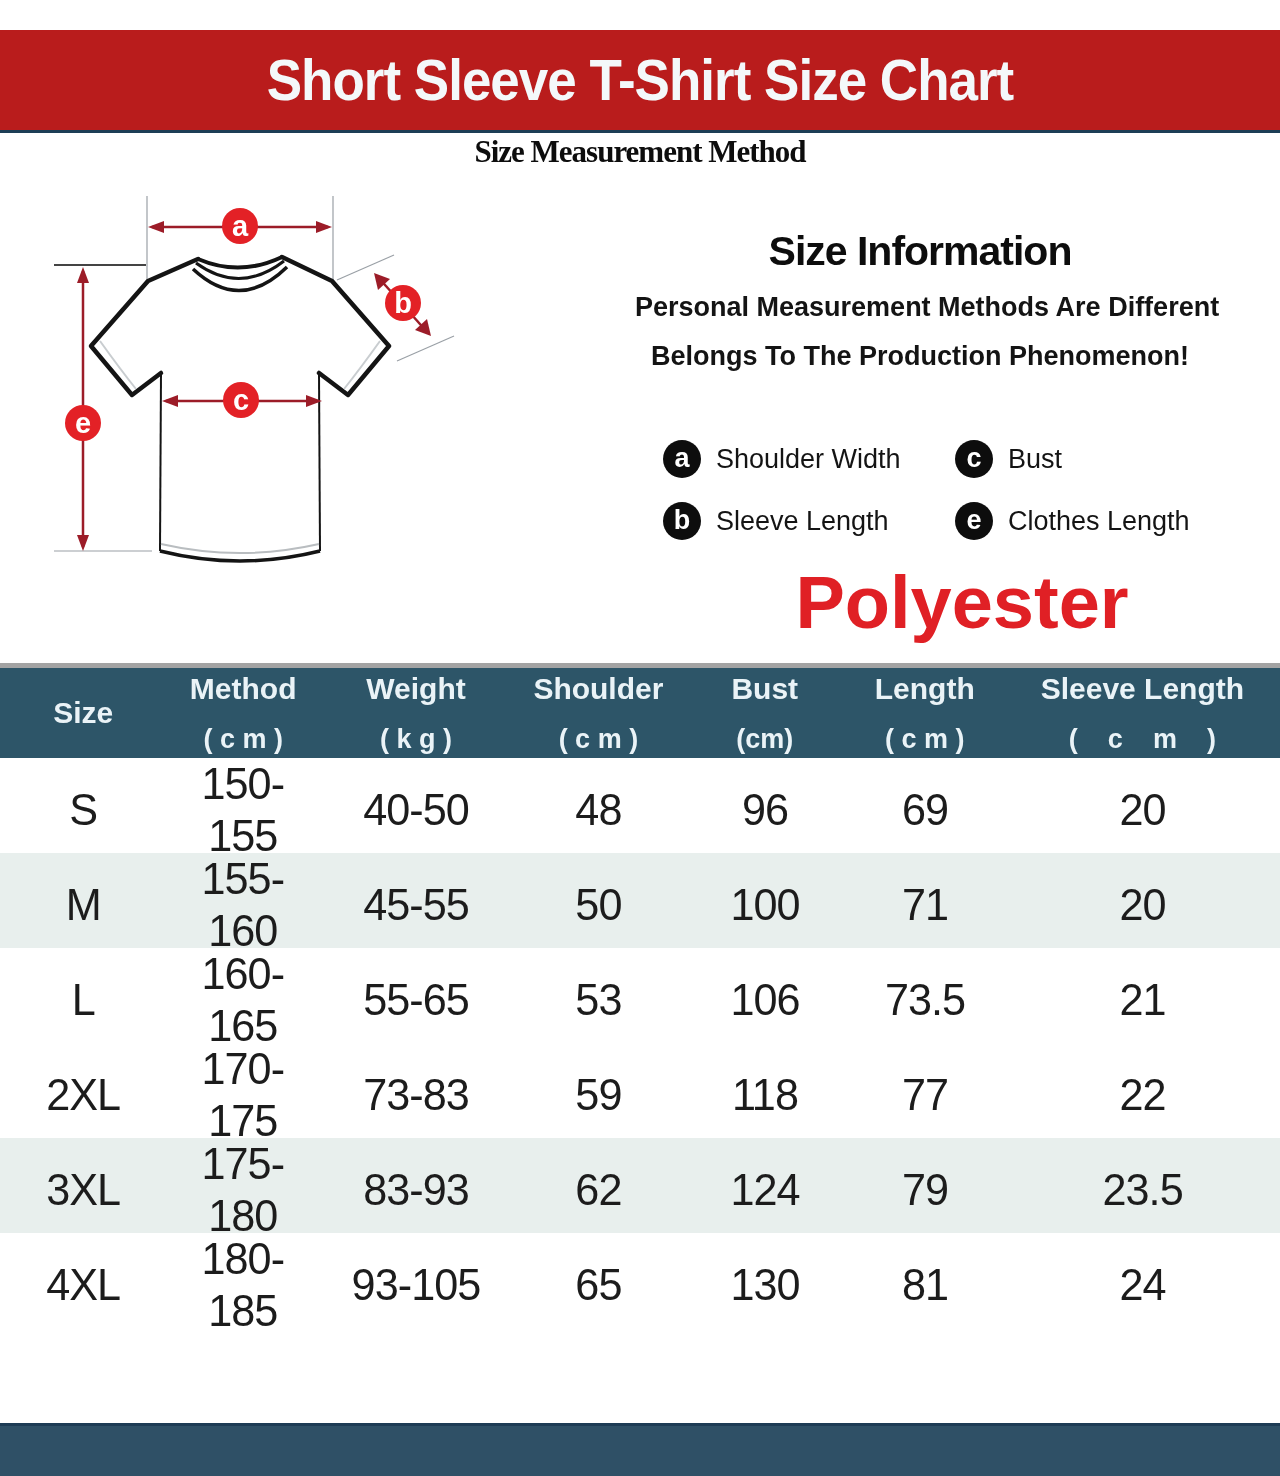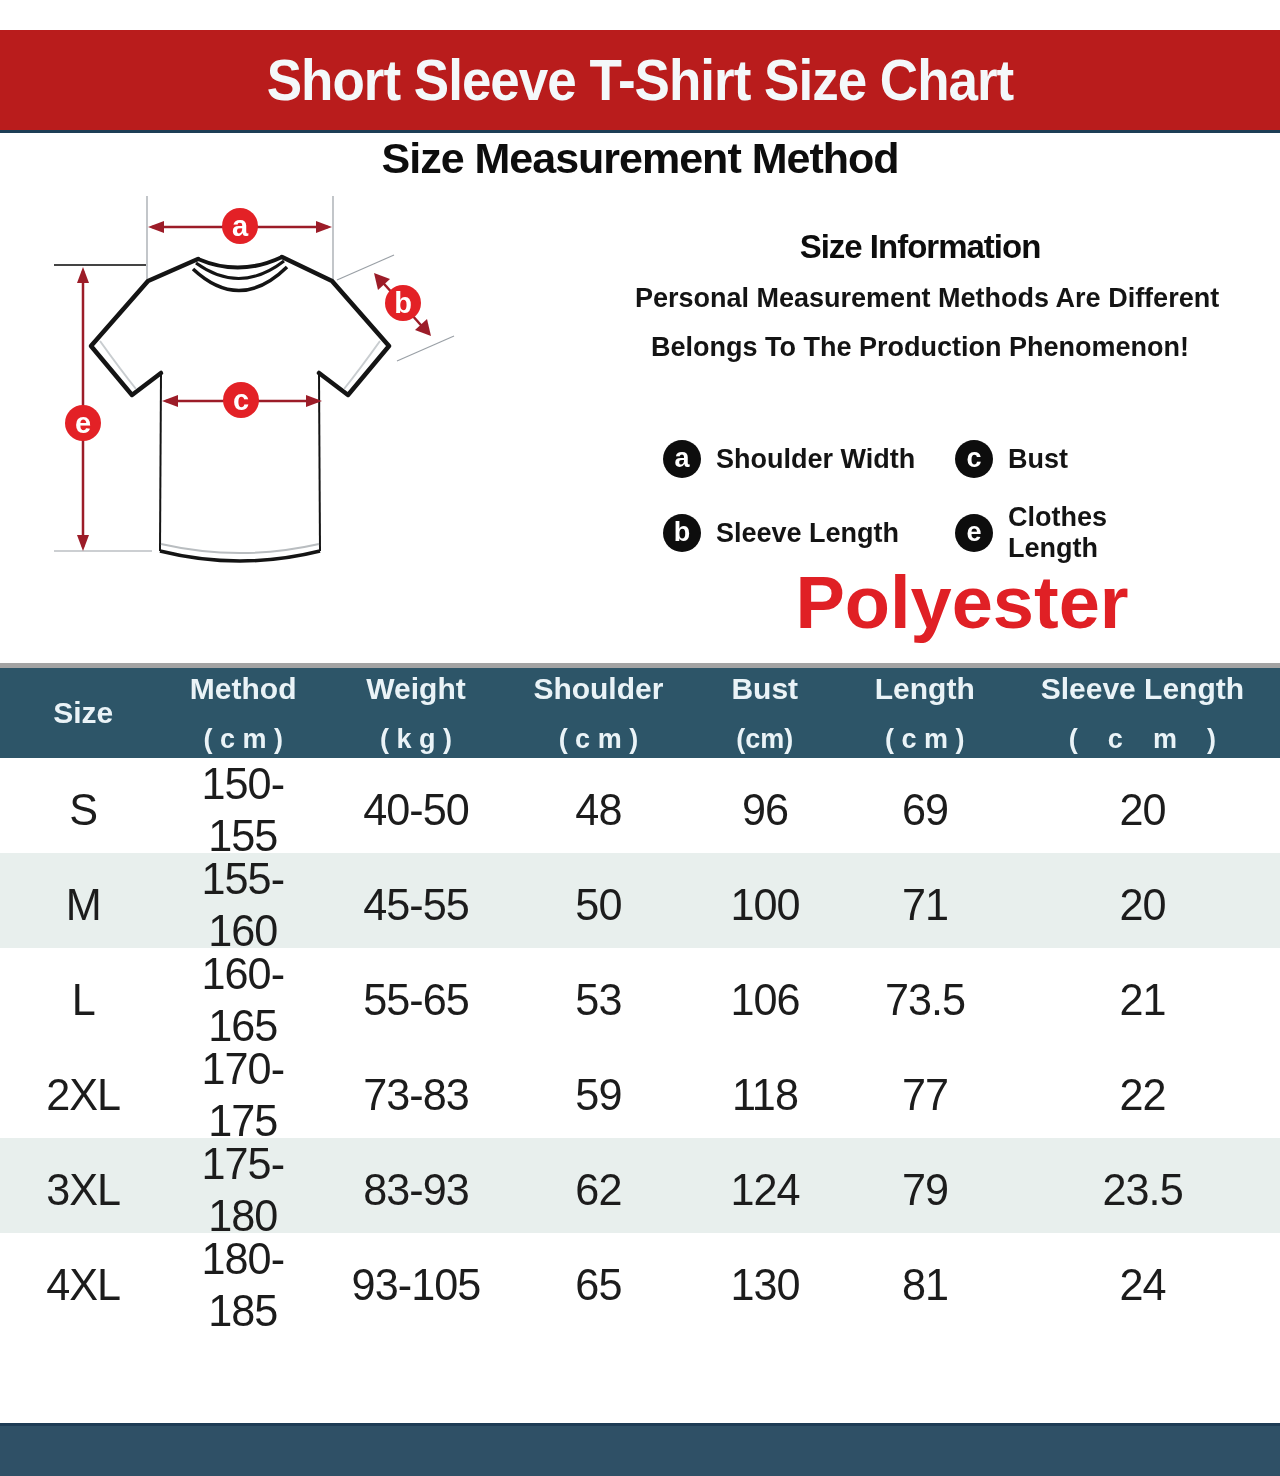--- a/index.html
+++ b/index.html
@@ -13,41 +13,41 @@
     background:#b91c1c;border-bottom:3px solid #1d3e56;box-sizing:border-box;
     display:flex;align-items:center;justify-content:center;margin-top:30px;
   }
   .title-bar h1{
     margin:0;color:#f4f8fa;font-size:53px;font-weight:800;letter-spacing:-1px;
     transform:scaleY(1.08);
   }
   
   .method-heading{
     position:absolute;left:0;top:134px;width:1280px;text-align:center;
-    font-size:43px;font-weight:800;letter-spacing:-1px;color:#0d0d0d;
+    font-size:31px;font-weight:800;letter-spacing:-1px;color:#0d0d0d;font-family:Liberation Serif, serif;
   }
   
   .shirt-wrap{position:absolute;left:40px;top:183px;width:420px;height:420px;}
   
   .info-block{position:absolute;left:635px;top:228px;width:570px;text-align:center;}
-  .info-block h2{margin:0 0 8px 0;font-size:33px;font-weight:800;letter-spacing:-1px;color:#0d0d0d;}
+  .info-block h2{margin:0 0 8px 0;font-size:41px;font-weight:800;letter-spacing:-1px;color:#0d0d0d;}
   .info-line{font-size:27px;font-weight:700;line-height:49px;color:#141414;white-space:pre;}
   .hl-red{color:#d42b24;}
   
   .legend{
     position:absolute;left:663px;top:440px;width:540px;
     display:grid;grid-template-columns:292px auto;row-gap:24px;
   }
   .legend-item{display:flex;align-items:center;}
   .legend-dot{
     width:38px;height:38px;border-radius:50%;background:#0d0d0d;flex:0 0 38px;
     color:#fff;font-size:27px;font-weight:700;display:flex;align-items:center;justify-content:center;
     line-height:1;padding-bottom:2px;box-sizing:border-box;
   }
-  .legend-label{margin-left:15px;font-size:27px;font-weight:700;color:#141414;}
+  .legend-label{margin-left:15px;font-size:27px;font-weight:400;color:#141414;}
   
   .material{
     position:absolute;left:677px;top:560px;width:570px;text-align:center;
     font-size:74px;font-weight:700;color:#e02025;
   }
   
   .cols{display:grid;grid-template-columns:13% 12% 15% 13.5% 12.5% 12.5% 21.5%;}
   .table-head{
     position:absolute;left:0;top:663px;width:100%;height:95px;box-sizing:border-box;
     background:#2d5568;border-top:5px solid #a3a3a3;

